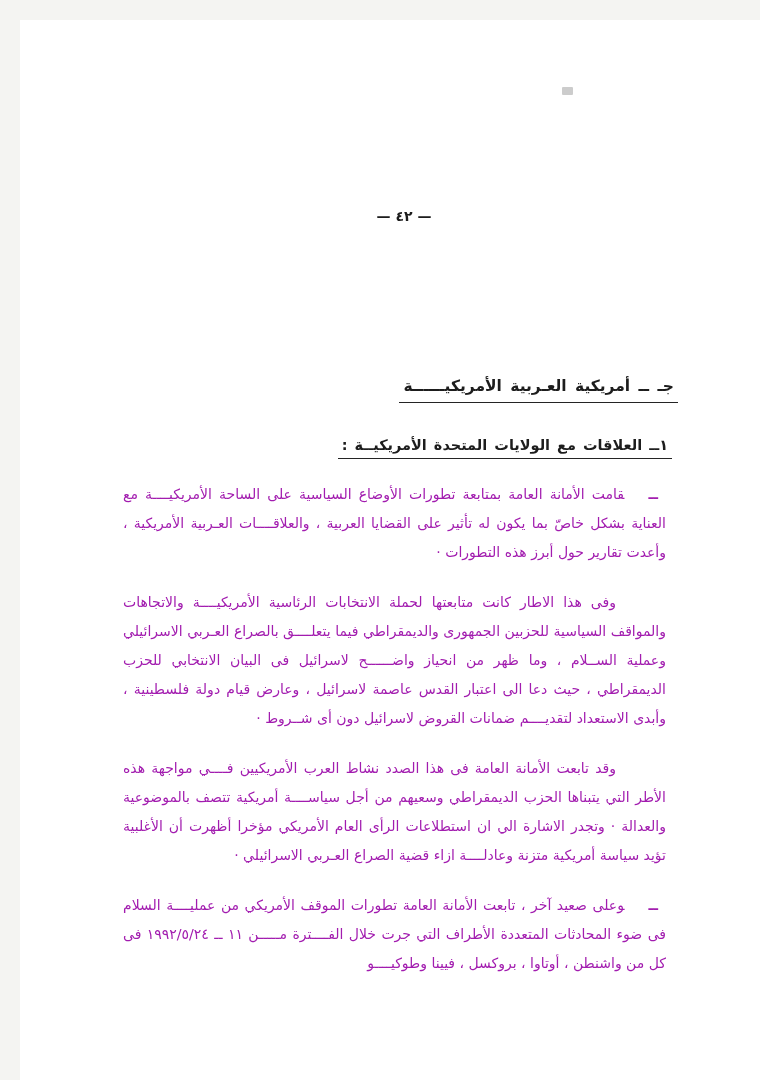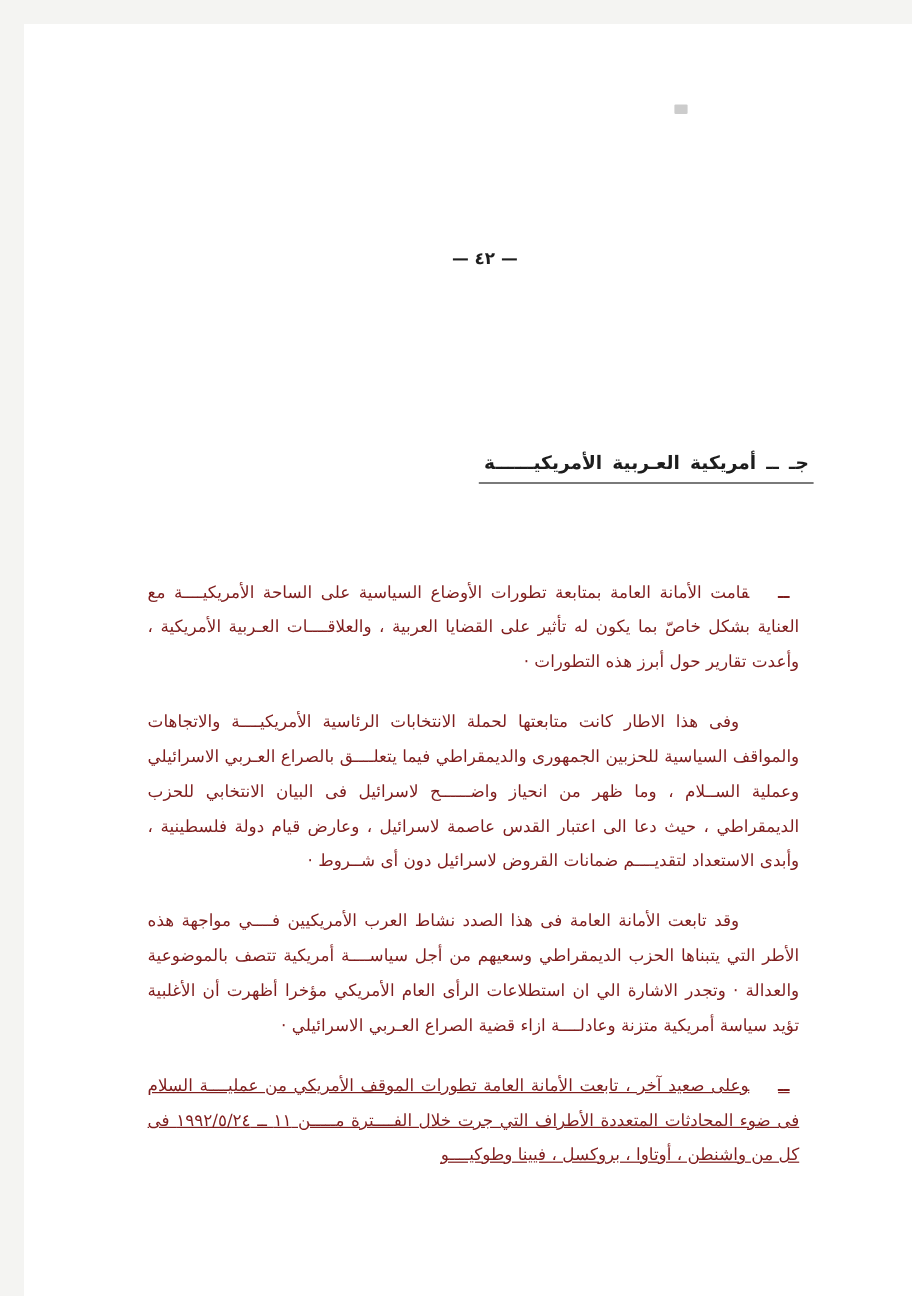--- a/index.html
+++ b/index.html
@@ -61,41 +61,42 @@
   }
   .body-text {
     position: absolute;
     top: 444px;
     right: 98px;
     width: 567px;
     direction: rtl;
     font-size: 14px;
     line-height: 29px;
     text-align: justify;
-    color: #7f1d1d;
+    color: #a21caf;
   }
   .para { margin-bottom: 13px; }
-  .para:last-child { margin-bottom: 0; text-decoration: underline; }
+  .para:last-child { margin-bottom: 0; }
   .p-indent { text-indent: 42px; }
   .marker {
     font-weight: 700;
     margin-left: 12px;
   }
 </style>
 </head>
 <body>
 
 <div class="sheet">
 
   <div class="scan-artifact"></div>
 
   <div class="page-number">— ٤٢ —</div>
 
   <h2 class="heading">جـ ــ  أمريكية العـربية الأمريكيــــــة</h2>
 
+  <h3 class="subheading">١ــ  العلاقات مع الولايات المتحدة الأمريكيــة :</h3>
 
   <div class="body-text">
 
     <p class="para"><span class="marker">ــ</span><span class="ptext">قامت الأمانة العامة بمتابعة تطورات الأوضاع السياسية على الساحة الأمريكيــــة مع العناية بشكل خاصّ بما يكون له تأثير على القضايا العربية ،  والعلاقــــات العـربية الأمريكية ،  وأعدت تقارير حول أبرز هذه التطورات ·</span></p>
 
     <p class="para p-indent"><span class="ptext">وفى هذا الاطار كانت متابعتها لحملة الانتخابات الرئاسية الأمريكيــــة والاتجاهات والمواقف السياسية للحزبين الجمهورى والديمقراطي فيما يتعلــــق بالصراع العـربي الاسرائيلي وعملية الســلام ،  وما ظهر من انحياز واضــــــح لاسرائيل فى البيان الانتخابي للحزب الديمقراطي ،  حيث دعا الى اعتبار القدس عاصمة لاسرائيل ،  وعارض قيام دولة فلسطينية ،  وأبدى الاستعداد لتقديــــم ضمانات القروض لاسرائيل دون أى شــروط ·</span></p>
 
     <p class="para p-indent"><span class="ptext">وقد تابعت الأمانة العامة فى هذا الصدد نشاط العرب الأمريكيين فــــي مواجهة هذه الأطر التي يتبناها الحزب الديمقراطي وسعيهم من أجل سياســــة أمريكية تتصف بالموضوعية والعدالة · وتجدر الاشارة الي ان استطلاعات الرأى العام الأمريكي مؤخرا أظهرت أن الأغلبية تؤيد سياسة أمريكية متزنة وعادلــــة ازاء قضية الصراع العـربي الاسرائيلي ·</span></p>
 
     <p class="para"><span class="marker">ــ</span><span class="ptext">وعلى صعيد آخر ،  تابعت الأمانة العامة تطورات الموقف الأمريكي من عمليــــة السلام فى ضوء المحادثات المتعددة الأطراف التي جرت خلال الفــــترة مـــــن ١١ ــ ١٩٩٢/٥/٢٤  فى كل من واشنطن ،  أوتاوا ،  بروكسل ،  فيينا وطوكيــــو</span></p>

